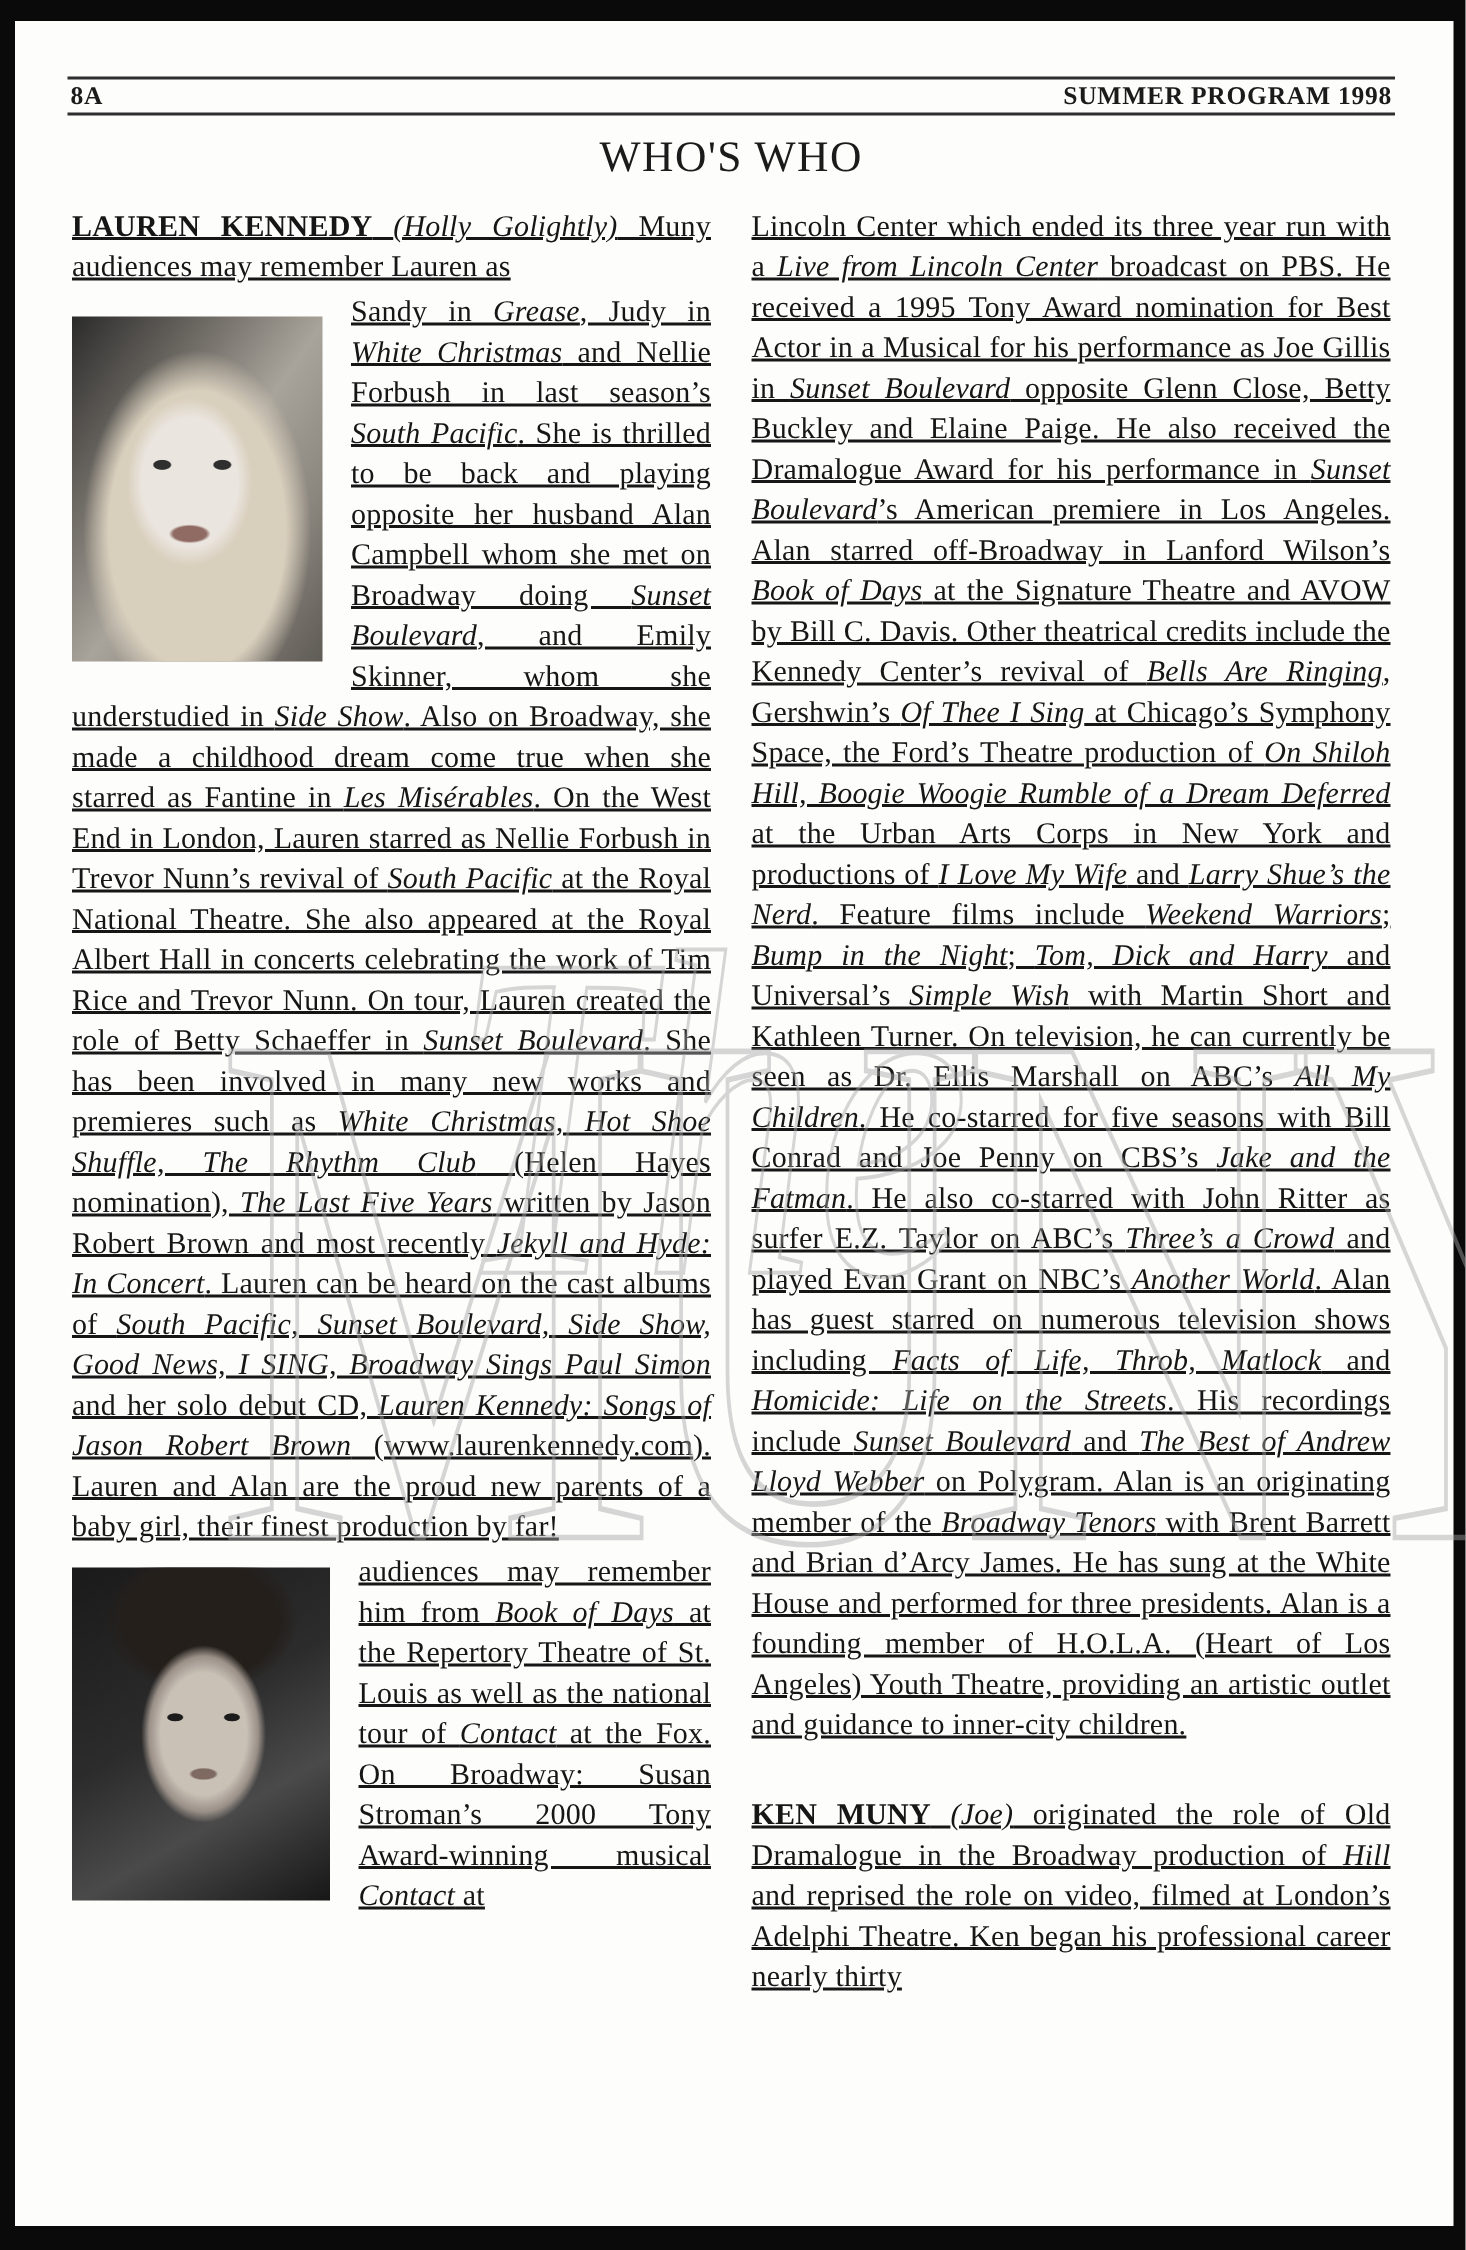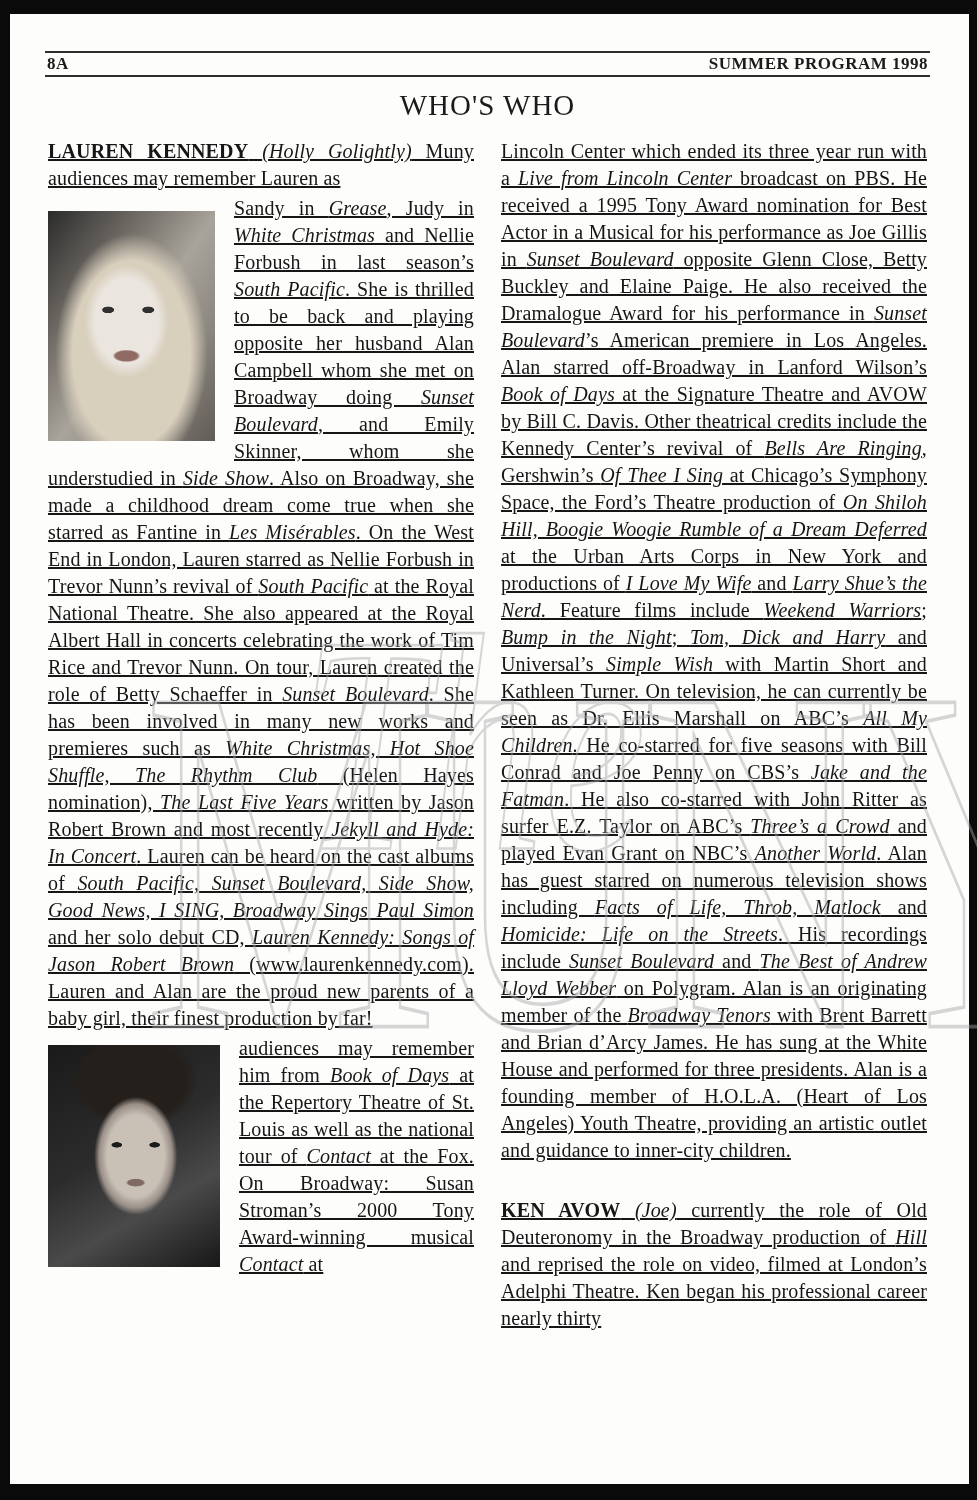--- a/index.html
+++ b/index.html
@@ -125,21 +125,21 @@
   <div class="columns">
 
     <div class="col">
       <p class="para"><span class="bd">LAUREN KENNEDY</span><span> </span><span class="it">(Holly Golightly)</span><span> Muny audiences may remember Lauren as</span></p>
       <p class="para"><span class="photo photo-lauren" aria-label="Lauren Kennedy headshot"></span><span><span>Sandy in </span><span class="it">Grease</span><span>, Judy in </span><span class="it">White Christmas</span><span> and Nellie Forbush in last season’s </span><span class="it">South Pacific</span><span>. She is thrilled to be back and playing opposite her husband Alan Campbell whom she met on Broadway doing </span><span class="it">Sunset Boulevard</span><span>, and Emily Skinner, whom she understudied in </span><span class="it">Side Show</span><span>. Also on Broadway, she made a childhood dream come true when she starred as Fantine in </span><span class="it">Les Misérables</span><span>. On the West End in London, Lauren starred as Nellie Forbush in Trevor Nunn’s revival of </span><span class="it">South Pacific</span><span> at the Royal National Theatre. She also appeared at the Royal Albert Hall in concerts celebrating the work of Tim Rice and Trevor Nunn. On tour, Lauren created the role of Betty Schaeffer in </span><span class="it">Sunset Boulevard</span><span>. She has been involved in many new works and premieres such as </span><span class="it">White Christmas, Hot Shoe Shuffle, The Rhythm Club</span><span> (Helen Hayes nomination), </span><span class="it">The Last Five Years</span><span> written by Jason Robert Brown and most recently </span><span class="it">Jekyll and Hyde: In Concert</span><span>. Lauren can be heard on the cast albums of </span><span class="it">South Pacific, Sunset Boulevard, Side Show, Good News, I SING, Broadway Sings Paul Simon</span><span> and her solo debut CD, </span><span class="it">Lauren Kennedy: Songs of Jason Robert Brown</span><span> (www.laurenkennedy.com). Lauren and Alan are the proud new parents of a baby girl, their finest production by far!</span></span></p>
       <p class="para"><span class="photo photo-alan" aria-label="Alan Campbell headshot"></span><span><span>audiences may remember him from </span><span class="it">Book of Days</span><span> at the Repertory Theatre of St. Louis as well as the national tour of </span><span class="it">Contact</span><span> at the Fox. On Broadway: Susan Stroman’s 2000 Tony Award-winning musical </span><span class="it">Contact</span><span> at</span></span></p>
     </div>
 
     <div class="col">
       <p class="para"><span>Lincoln Center which ended its three year run with a </span><span class="it">Live from Lincoln Center</span><span> broadcast on PBS. He received a 1995 Tony Award nomination for Best Actor in a Musical for his performance as Joe Gillis in </span><span class="it">Sunset Boulevard</span><span> opposite Glenn Close, Betty Buckley and Elaine Paige. He also received the Dramalogue Award for his performance in </span><span class="it">Sunset Boulevard</span><span>’s American premiere in Los Angeles. Alan starred off-Broadway in Lanford Wilson’s </span><span class="it">Book of Days</span><span> at the Signature Theatre and AVOW by Bill C. Davis. Other theatrical credits include the Kennedy Center’s revival of </span><span class="it">Bells Are Ringing</span><span>, Gershwin’s </span><span class="it">Of Thee I Sing</span><span> at Chicago’s Symphony Space, the Ford’s Theatre production of </span><span class="it">On Shiloh Hill, Boogie Woogie Rumble of a Dream Deferred</span><span> at the Urban Arts Corps in New York and productions of </span><span class="it">I Love My Wife</span><span> and </span><span class="it">Larry Shue’s the Nerd</span><span>. Feature films include </span><span class="it">Weekend Warriors</span><span>; </span><span class="it">Bump in the Night</span><span>; </span><span class="it">Tom, Dick and Harry</span><span> and Universal’s </span><span class="it">Simple Wish</span><span> with Martin Short and Kathleen Turner. On television, he can currently be seen as Dr. Ellis Marshall on ABC’s </span><span class="it">All My Children</span><span>. He co-starred for five seasons with Bill Conrad and Joe Penny on CBS’s </span><span class="it">Jake and the Fatman</span><span>. He also co-starred with John Ritter as surfer E.Z. Taylor on ABC’s </span><span class="it">Three’s a Crowd</span><span> and played Evan Grant on NBC’s </span><span class="it">Another World</span><span>. Alan has guest starred on numerous television shows including </span><span class="it">Facts of Life, Throb, Matlock</span><span> and </span><span class="it">Homicide: Life on the Streets</span><span>. His recordings include </span><span class="it">Sunset Boulevard</span><span> and </span><span class="it">The Best of Andrew Lloyd Webber</span><span> on Polygram. Alan is an originating member of the </span><span class="it">Broadway Tenors</span><span> with Brent Barrett and Brian d’Arcy James. He has sung at the White House and performed for three presidents. Alan is a founding member of H.O.L.A. (Heart of Los Angeles) Youth Theatre, providing an artistic outlet and guidance to inner-city children.</span></p>
-      <p class="para para-gap"><span class="bd">KEN AVOW</span><span> </span><span class="it">(Joe)</span><span> currently the role of Old Deuteronomy in the Broadway production of </span><span class="it">Hill</span><span> and reprised the role on video, filmed at London’s Adelphi Theatre. Ken began his professional career nearly thirty</span></p>
+      <p class="para para-gap"><span class="bd">KEN MUNY</span><span> </span><span class="it">(Joe)</span><span> originated the role of Old Dramalogue in the Broadway production of </span><span class="it">Hill</span><span> and reprised the role on video, filmed at London’s Adelphi Theatre. Ken began his professional career nearly thirty</span></p>
     </div>
 
   </div>
 </div>
 
 <div class="watermark">
   <span class="wm-muny">MUNY</span>
   <span class="wm-the">The</span>
 </div>
 

